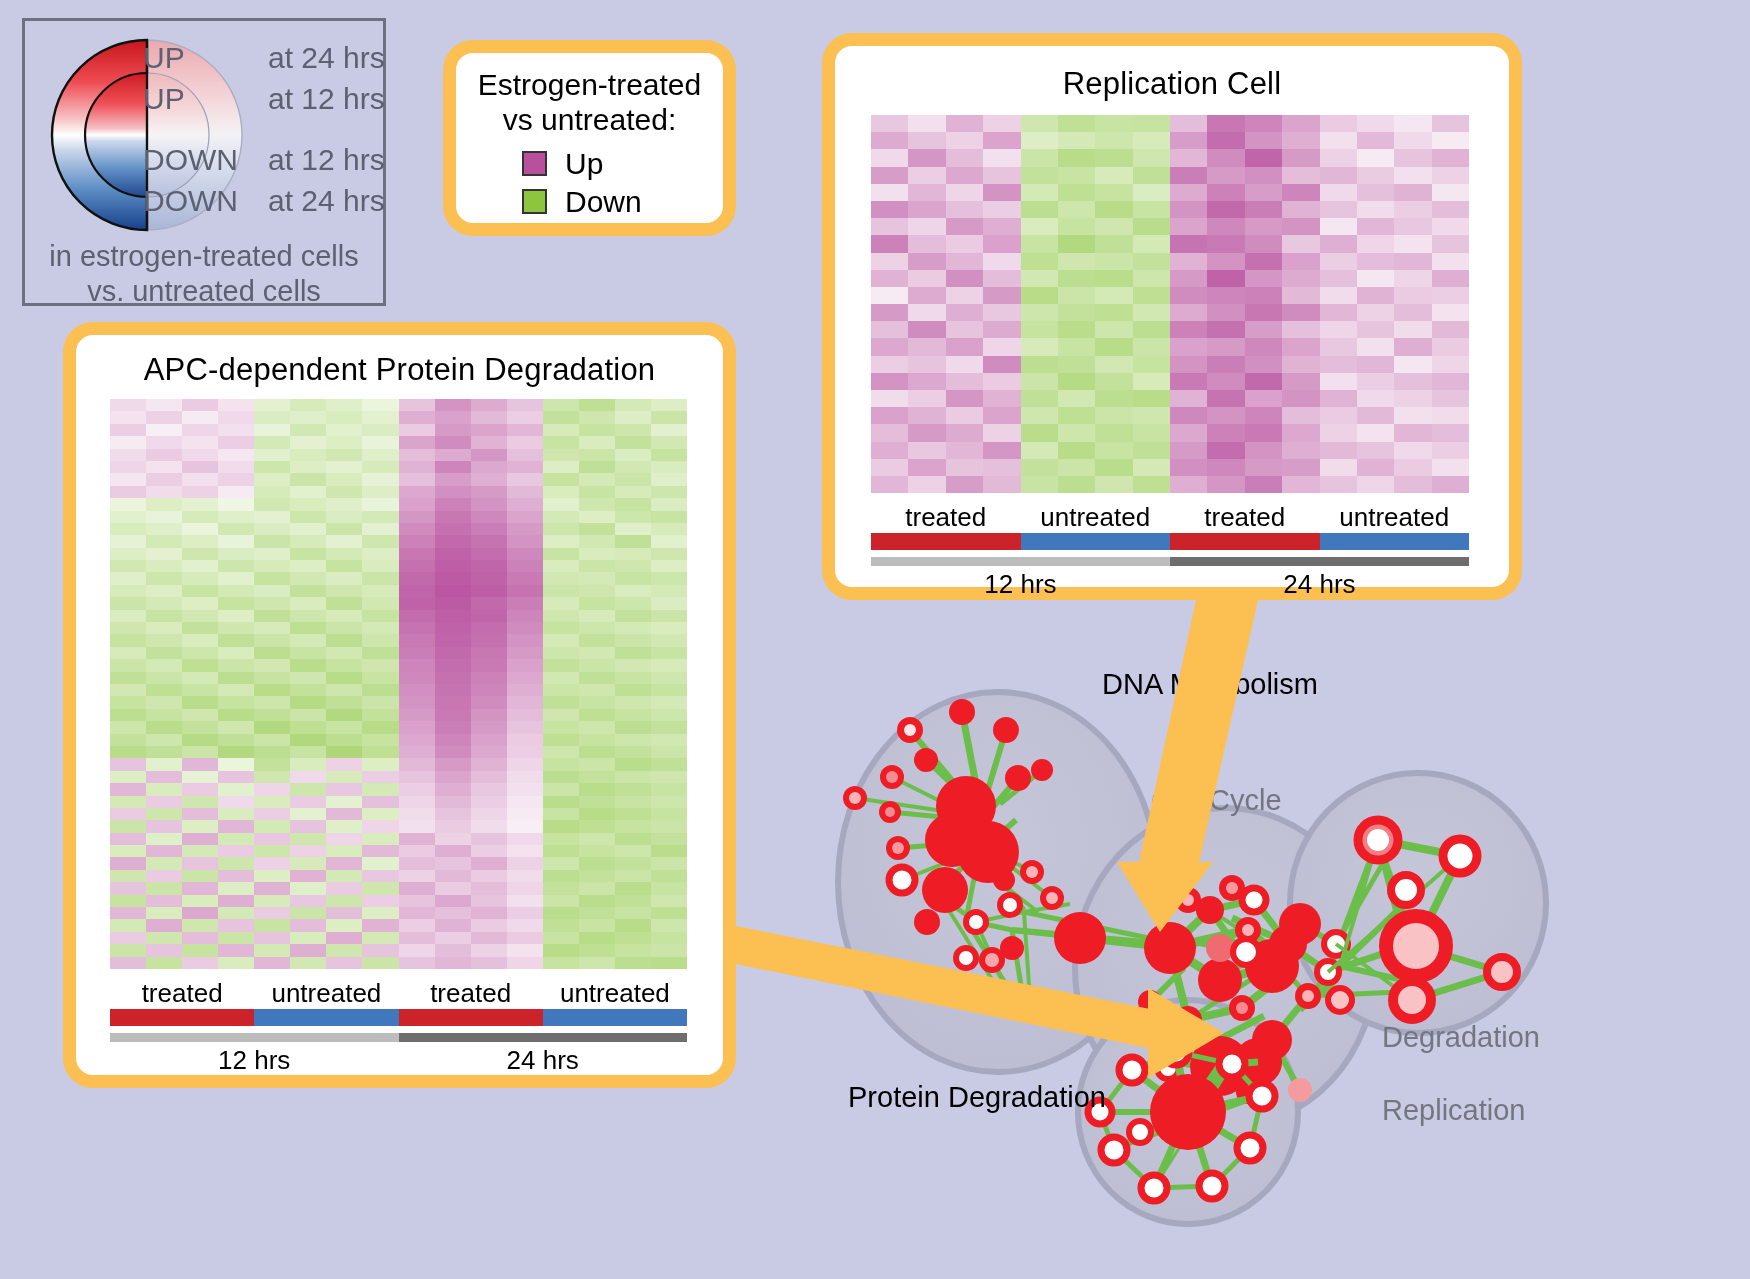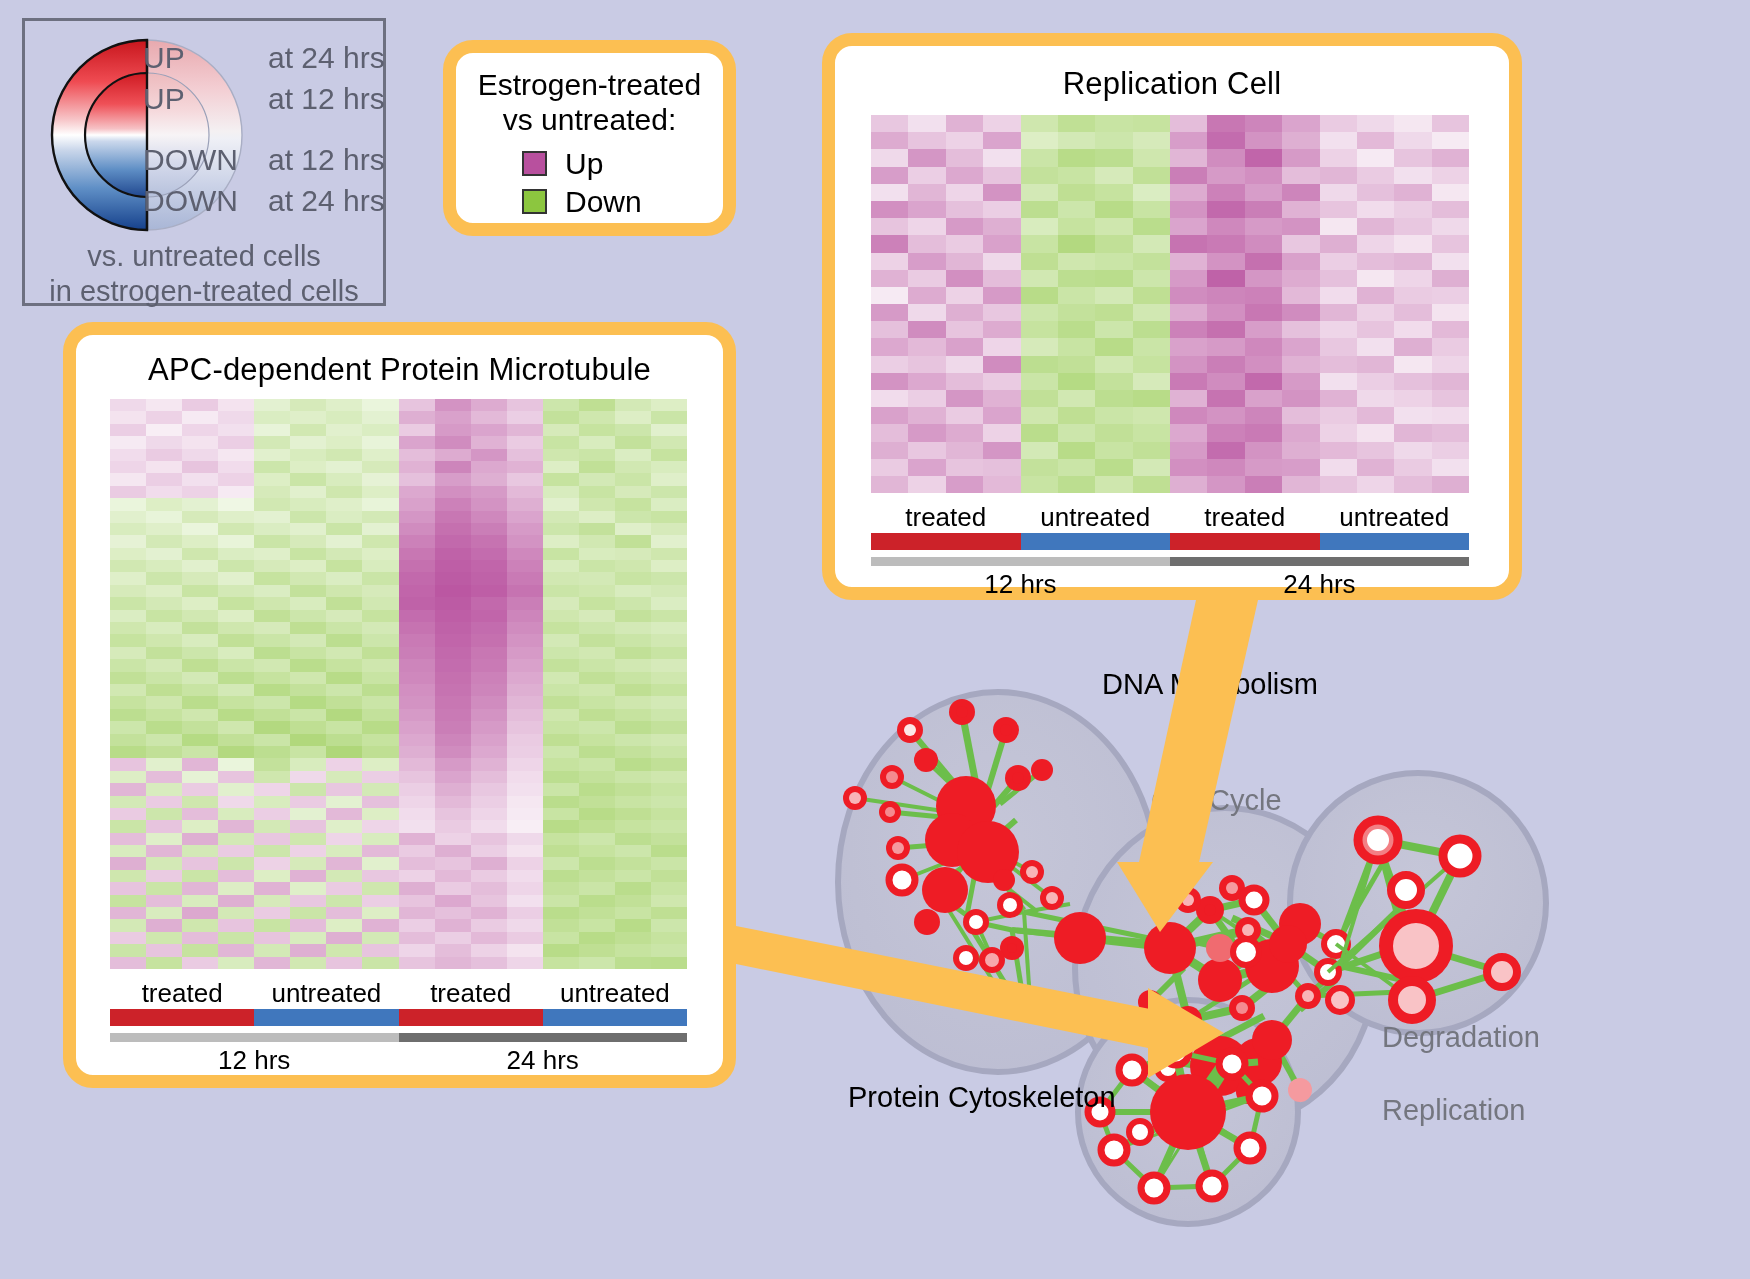--- a/index.html
+++ b/index.html
@@ -184,22 +184,22 @@
       <div class="wheel-row">
         <span class="wr-key">DOWN</span>
         <span class="wr-val">at 12 hrs</span>
       </div>
       <div class="wheel-row">
         <span class="wr-key">DOWN</span>
         <span class="wr-val">at 24 hrs</span>
       </div>
     </div>
     <div id="wheel-caption">
+      <div>in estrogen-treated cells</div>
       <div>vs. untreated cells</div>
-      <div>in estrogen-treated cells</div>
     </div>
   </div>
 
   <div class="panel" id="legend-panel">
     <div class="lg-head">
       <div>Estrogen-treated</div>
       <div>vs untreated:</div>
     </div>
     <div class="lg-items">
       <div class="lg-item">
@@ -587,21 +587,21 @@
           <div style="background: rgb(110, 110, 110);"></div>
         </div>
       <div class="time-labels" id="rf-time-labels">
           <div>12 hrs</div>
           <div>24 hrs</div>
         </div>
     </div>
   </div>
 
   <div class="panel" id="panel-apc">
-    <div class="panel-title" style="margin-top:17px">APC-dependent Protein Microtubule</div>
+    <div class="panel-title" style="margin-top:17px">APC-dependent Protein Degradation</div>
     <div class="hm-body" style="top:64px; left:34px; right:36px;">
       <div class="heatmap" id="hm-apc" style="grid-template-columns: repeat(16, 1fr); grid-auto-rows: 12.4px;">
           <div class="hm-cell" title="r1c1 = 0.22" style="background: rgb(239, 217, 234);"></div>
           <div class="hm-cell" title="r1c2 = 0.14" style="background: rgb(245, 231, 241);"></div>
           <div class="hm-cell" title="r1c3 = 0.3" style="background: rgb(234, 203, 226);"></div>
           <div class="hm-cell" title="r1c4 = 0.16" style="background: rgb(244, 227, 239);"></div>
           <div class="hm-cell" title="r1c5 = -0.24" style="background: rgb(227, 241, 209);"></div>
           <div class="hm-cell" title="r1c6 = -0.36" style="background: rgb(214, 234, 186);"></div>
           <div class="hm-cell" title="r1c7 = -0.28" style="background: rgb(223, 239, 201);"></div>
           <div class="hm-cell" title="r1c8 = -0.18" style="background: rgb(234, 245, 220);"></div>
@@ -1595,21 +1595,21 @@
     </svg>
   </div>
 
   <div class="net-label" id="lbl-dna">DNA Metabolism</div>
   <div class="net-label" id="lbl-cc">Cell Cycle</div>
   <div class="net-label" id="lbl-mt">
     <div>Degradation</div>
     <div>Replication</div>
   </div>
   <div class="net-label" id="lbl-ub">
-    <div>Protein Cytoskeleton</div>
+    <div>Protein Degradation</div>
   </div>
 
   <svg id="arrows" viewBox="0 0 1750 1279">
 
     <path d="M1196 600 L1258 600 L1196 876 L1136 876 Z" fill="#fcbf52"></path>
     <path d="M1117 862 L1213 862 L1160 932 Z" fill="#fcbf52"></path>
 
     <path d="M736 926 L1165 1012 L1158 1050 L736 964 Z" fill="#fcbf52"></path>
     <path d="M1148 988 L1148 1078 L1224 1033 Z" fill="#fcbf52"></path>
   </svg>

